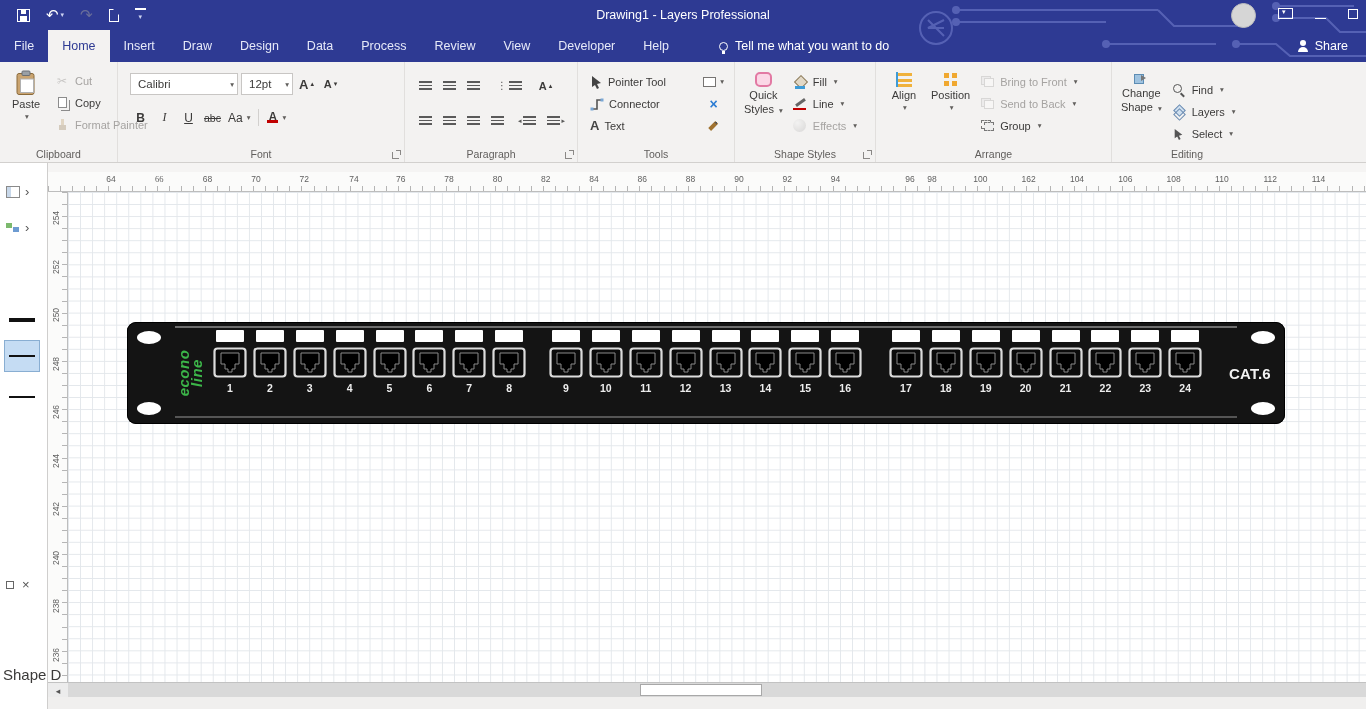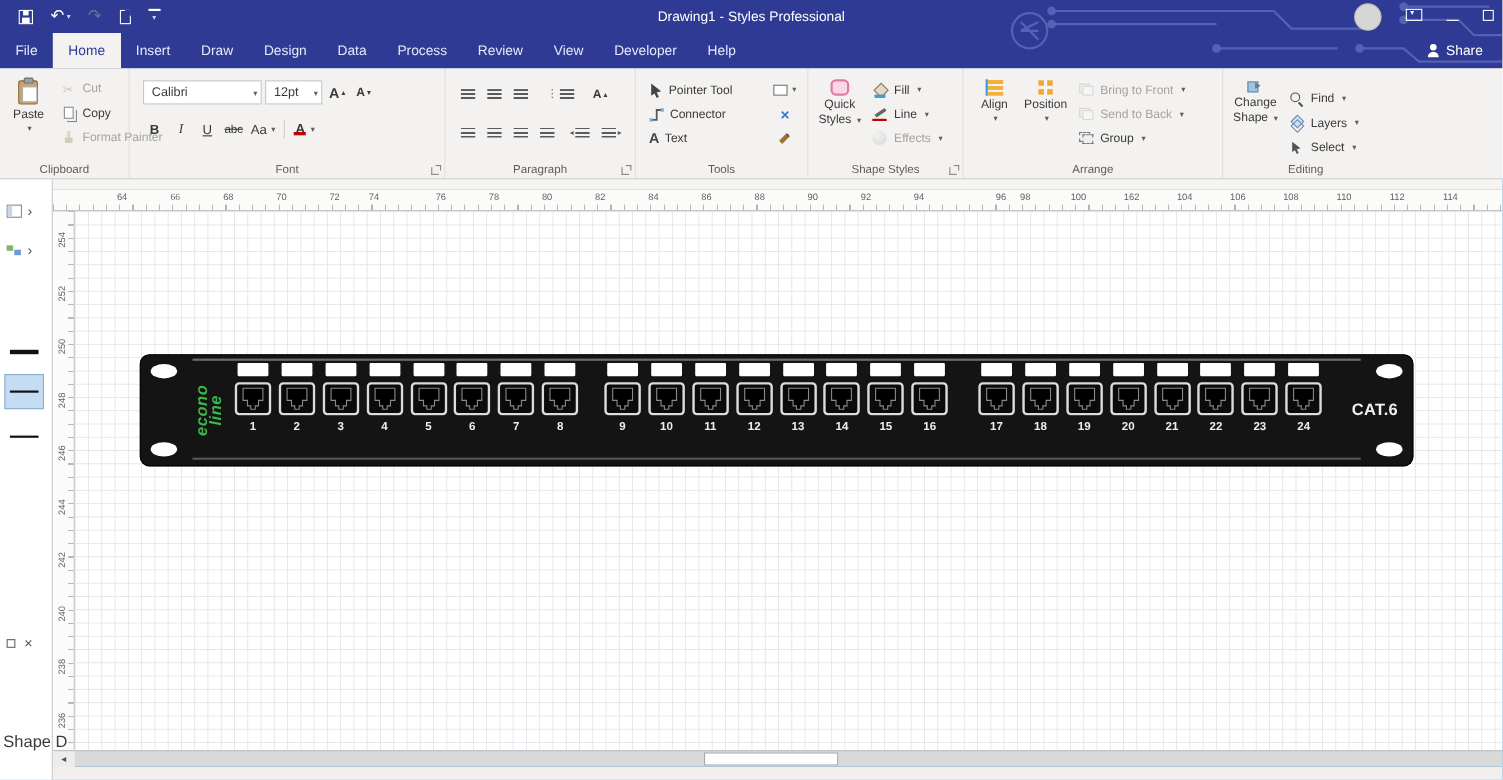--- a/index.html
+++ b/index.html
@@ -185,40 +185,44 @@
       <span class="tb-btn">
           <span class="i-page"></span>
         </span>
       <span class="tb-btn">
           <span class="acol">
             <span class="i-qat"></span>
             <span class="caret-sm">▾</span>
           </span>
         </span>
     </div>
-    <div class="title">Drawing1  -  Styles Professional</div>
+    <div class="title">Drawing1  -  Layers Professional</div>
     <div class="win">
       <span class="avatar"></span>
       <span><span class="i-winopts"></span></span>
       <span><span class="i-min"></span></span>
       <span><span class="i-max"></span></span>
     </div>
   </div>
   <div class="tabrow">
     <div class="tab">File</div>
     <div class="tab active">Home</div>
     <div class="tab">Insert</div>
     <div class="tab">Draw</div>
     <div class="tab">Design</div>
     <div class="tab">Data</div>
     <div class="tab">Process</div>
     <div class="tab">Review</div>
     <div class="tab">View</div>
     <div class="tab">Developer</div>
     <div class="tab">Help</div>
+    <div class="tellme">
+        <span class="i-bulb"></span>
+        <span>Tell me what you want to do</span>
+      </div>
     <div class="share">
         <span class="i-person"></span>
         <span>Share</span>
       </div>
   </div>
 </div>
 
 <div class="ribbon">
 
   <div class="rgroup" style="width:118px">
@@ -508,21 +512,21 @@
 </div>
 
 <div class="workspace">
   <div class="topgap"></div>
   <div class="hruler">
       <span class="hnum" style="left: 53px;">64</span>
       <span class="hnum" style="left: 101.3px; font-family: Liberation Serif, serif;">66</span>
       <span class="hnum" style="left: 149.6px;">68</span>
       <span class="hnum" style="left: 197.9px;">70</span>
       <span class="hnum" style="left: 246.2px;">72</span>
-      <span class="hnum" style="left: 282px;">74</span>
+      <span class="hnum" style="left: 296px;">74</span>
       <span class="hnum" style="left: 342.8px;">76</span>
       <span class="hnum" style="left: 391.1px;">78</span>
       <span class="hnum" style="left: 439.4px;">80</span>
       <span class="hnum" style="left: 487.7px;">82</span>
       <span class="hnum" style="left: 536px;">84</span>
       <span class="hnum" style="left: 584.3px;">86</span>
       <span class="hnum" style="left: 632.6px;">88</span>
       <span class="hnum" style="left: 680.9px;">90</span>
       <span class="hnum" style="left: 729.2px;">92</span>
       <span class="hnum" style="left: 777.5px;">94</span>

